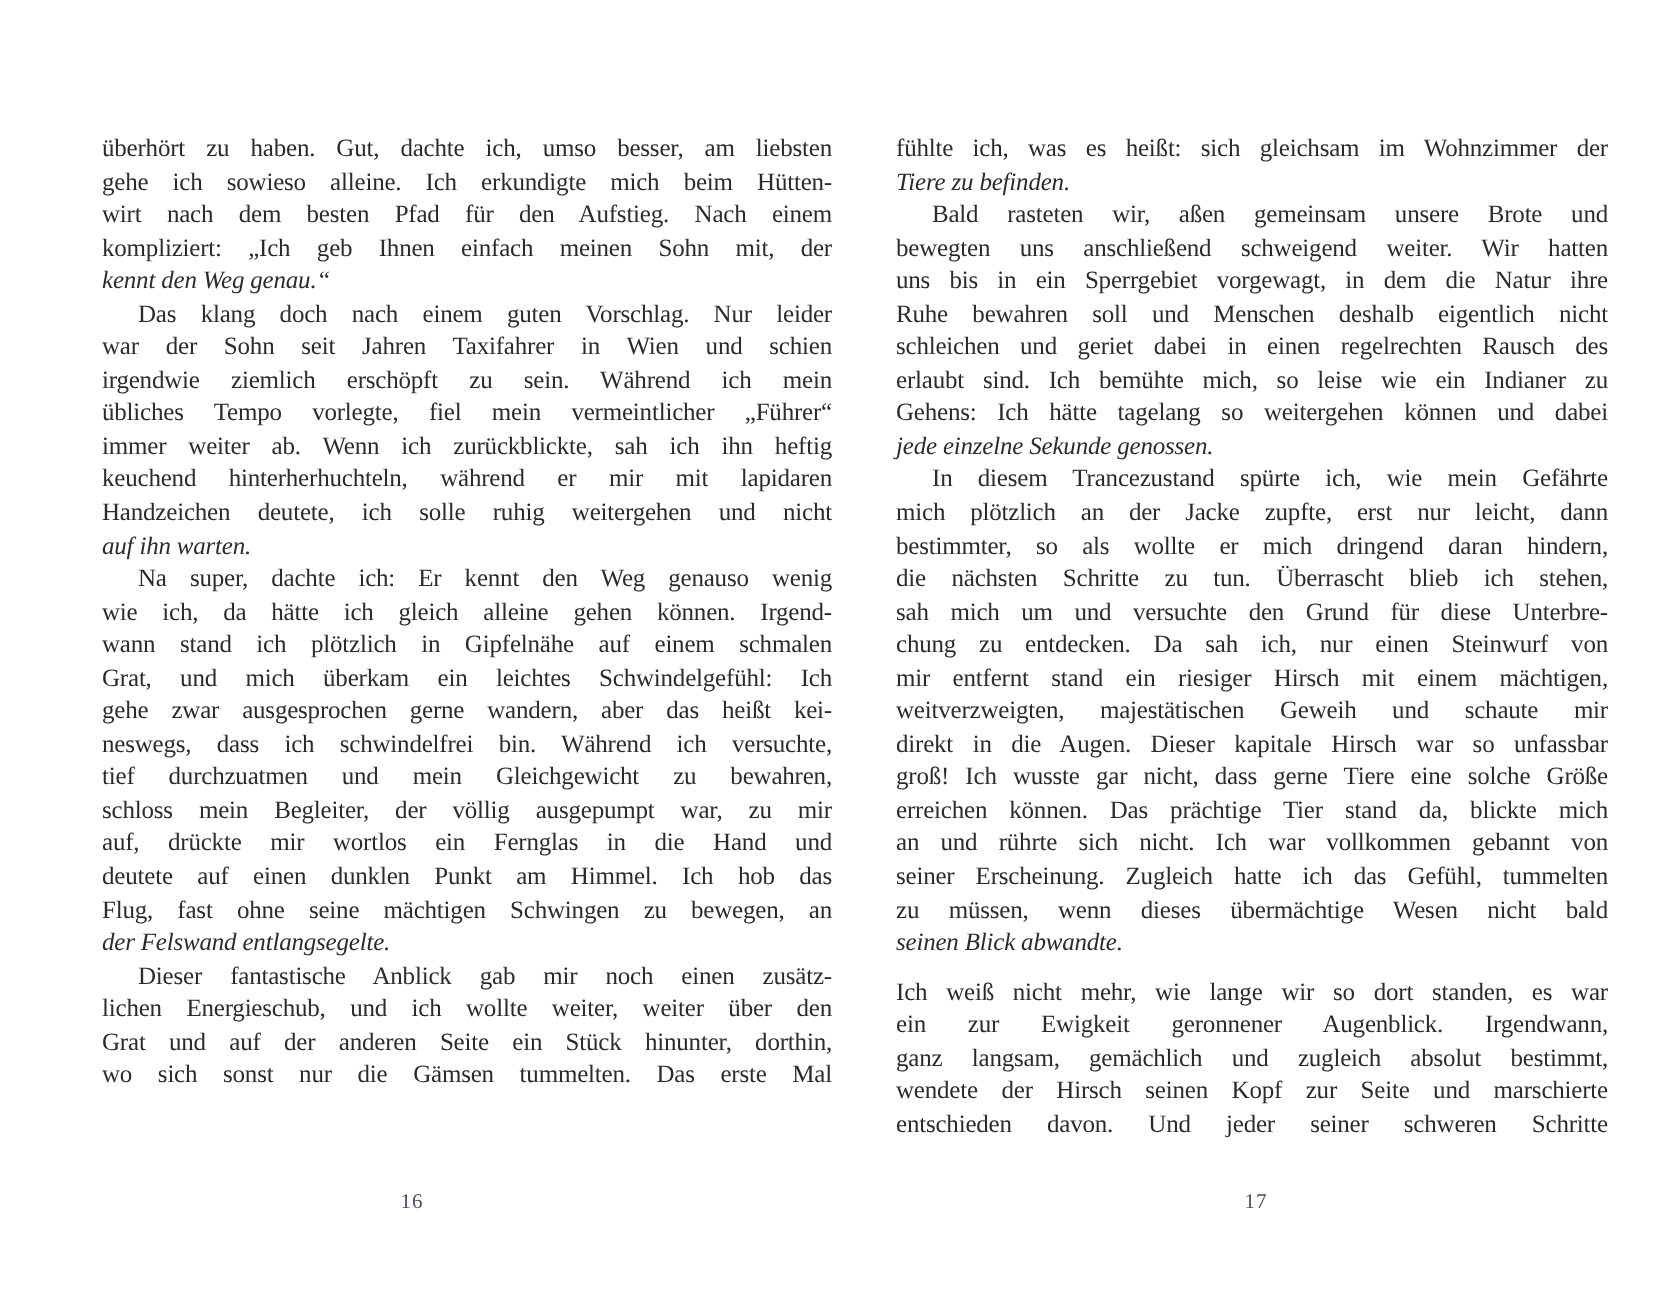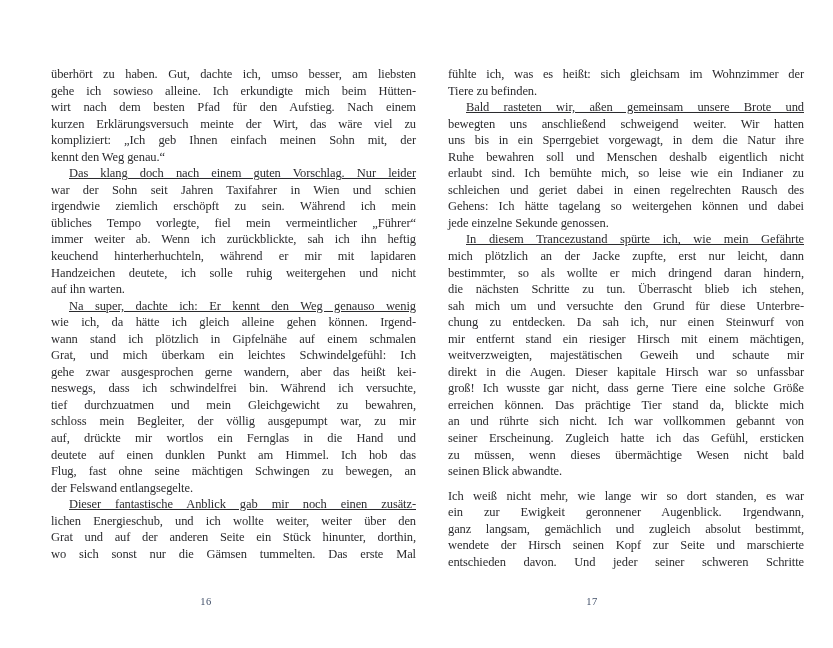--- a/index.html
+++ b/index.html
@@ -29,44 +29,43 @@
   }
   .col-left{left:51px;width:365px;}
   .col-right{left:448px;width:356px;}
   .para{margin:0;padding:0;}
   .para.space-before{margin-top:8px;}
   .line{
     text-align:justify;
     text-align-last:justify;
     white-space:normal;
   }
-  .line.last{text-align-last:left;}
-  .line.first-indent{text-indent:18px;text-decoration:underline;}
+  .line.last{text-align-last:left;font-style:italic;}
+  .line.first-indent{text-indent:18px;}
   .page-number{
     position:absolute;
     top:596px;
     transform:translateX(-50%);
     color:var(--pagenum);
     font-size:10.5px;
     letter-spacing:0.5px;
   }
   .pn-left{left:206px;}
-  .pn-right{left:592px;}
+  .pn-right{left:628px;}
 </style>
 </head>
 <body>
 
 <div class="spread">
 
   <div class="text-col col-left">
       <div class="para">
         <div class="line">überhört zu haben. Gut, dachte ich, umso besser, am liebsten</div>
         <div class="line">gehe ich sowieso alleine. Ich erkundigte mich beim Hütten-</div>
         <div class="line">wirt nach dem besten Pfad für den Aufstieg. Nach einem</div>
-        <div class="line">kurzen Erklärungsversuch meinte der Wirt, das wäre viel zu</div>
         <div class="line">kompliziert: „Ich geb Ihnen einfach meinen Sohn mit, der</div>
         <div class="line last">kennt den Weg genau.“</div>
       </div>
       <div class="para">
         <div class="line first-indent">Das klang doch nach einem guten Vorschlag. Nur leider</div>
         <div class="line">war der Sohn seit Jahren Taxifahrer in Wien und schien</div>
         <div class="line">irgendwie ziemlich erschöpft zu sein. Während ich mein</div>
         <div class="line">übliches Tempo vorlegte, fiel mein vermeintlicher „Führer“</div>
         <div class="line">immer weiter ab. Wenn ich zurückblickte, sah ich ihn heftig</div>
         <div class="line">keuchend hinterherhuchteln, während er mir mit lapidaren</div>
@@ -98,39 +97,39 @@
   <div class="text-col col-right">
       <div class="para">
         <div class="line">fühlte ich, was es heißt: sich gleichsam im Wohnzimmer der</div>
         <div class="line last">Tiere zu befinden.</div>
       </div>
       <div class="para">
         <div class="line first-indent">Bald rasteten wir, aßen gemeinsam unsere Brote und</div>
         <div class="line">bewegten uns anschließend schweigend weiter. Wir hatten</div>
         <div class="line">uns bis in ein Sperrgebiet vorgewagt, in dem die Natur ihre</div>
         <div class="line">Ruhe bewahren soll und Menschen deshalb eigentlich nicht</div>
+        <div class="line">schleichen und geriet dabei in einen regelrechten Rausch des</div>
         <div class="line">erlaubt sind. Ich bemühte mich, so leise wie ein Indianer zu</div>
-        <div class="line">schleichen und geriet dabei in einen regelrechten Rausch des</div>
         <div class="line">Gehens: Ich hätte tagelang so weitergehen können und dabei</div>
         <div class="line last">jede einzelne Sekunde genossen.</div>
       </div>
       <div class="para">
         <div class="line first-indent">In diesem Trancezustand spürte ich, wie mein Gefährte</div>
         <div class="line">mich plötzlich an der Jacke zupfte, erst nur leicht, dann</div>
         <div class="line">bestimmter, so als wollte er mich dringend daran hindern,</div>
         <div class="line">die nächsten Schritte zu tun. Überrascht blieb ich stehen,</div>
         <div class="line">sah mich um und versuchte den Grund für diese Unterbre-</div>
         <div class="line">chung zu entdecken. Da sah ich, nur einen Steinwurf von</div>
         <div class="line">mir entfernt stand ein riesiger Hirsch mit einem mächtigen,</div>
         <div class="line">weitverzweigten, majestätischen Geweih und schaute mir</div>
         <div class="line">direkt in die Augen. Dieser kapitale Hirsch war so unfassbar</div>
         <div class="line">groß! Ich wusste gar nicht, dass gerne Tiere eine solche Größe</div>
         <div class="line">erreichen können. Das prächtige Tier stand da, blickte mich</div>
         <div class="line">an und rührte sich nicht. Ich war vollkommen gebannt von</div>
-        <div class="line">seiner Erscheinung. Zugleich hatte ich das Gefühl, ersticken</div>
+        <div class="line">seiner Erscheinung. Zugleich hatte ich das Gefühl, tummelten</div>
         <div class="line">zu müssen, wenn dieses übermächtige Wesen nicht bald</div>
         <div class="line last">seinen Blick abwandte.</div>
       </div>
       <div class="para space-before">
         <div class="line">Ich weiß nicht mehr, wie lange wir so dort standen, es war</div>
         <div class="line">ein zur Ewigkeit geronnener Augenblick. Irgendwann,</div>
         <div class="line">ganz langsam, gemächlich und zugleich absolut bestimmt,</div>
         <div class="line">wendete der Hirsch seinen Kopf zur Seite und marschierte</div>
         <div class="line">entschieden davon. Und jeder seiner schweren Schritte</div>
       </div>

